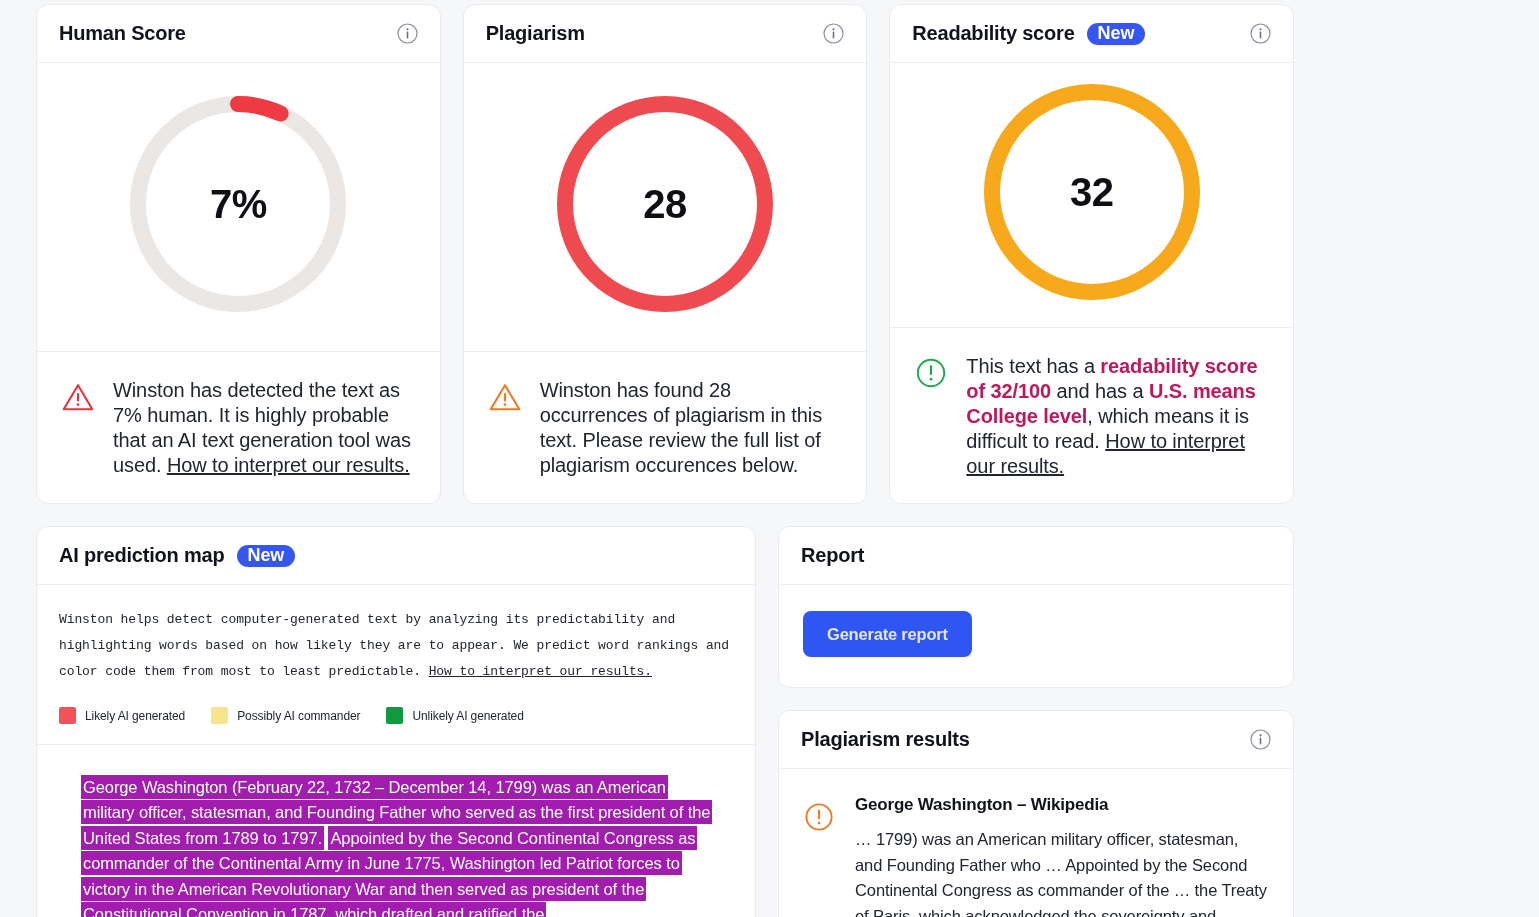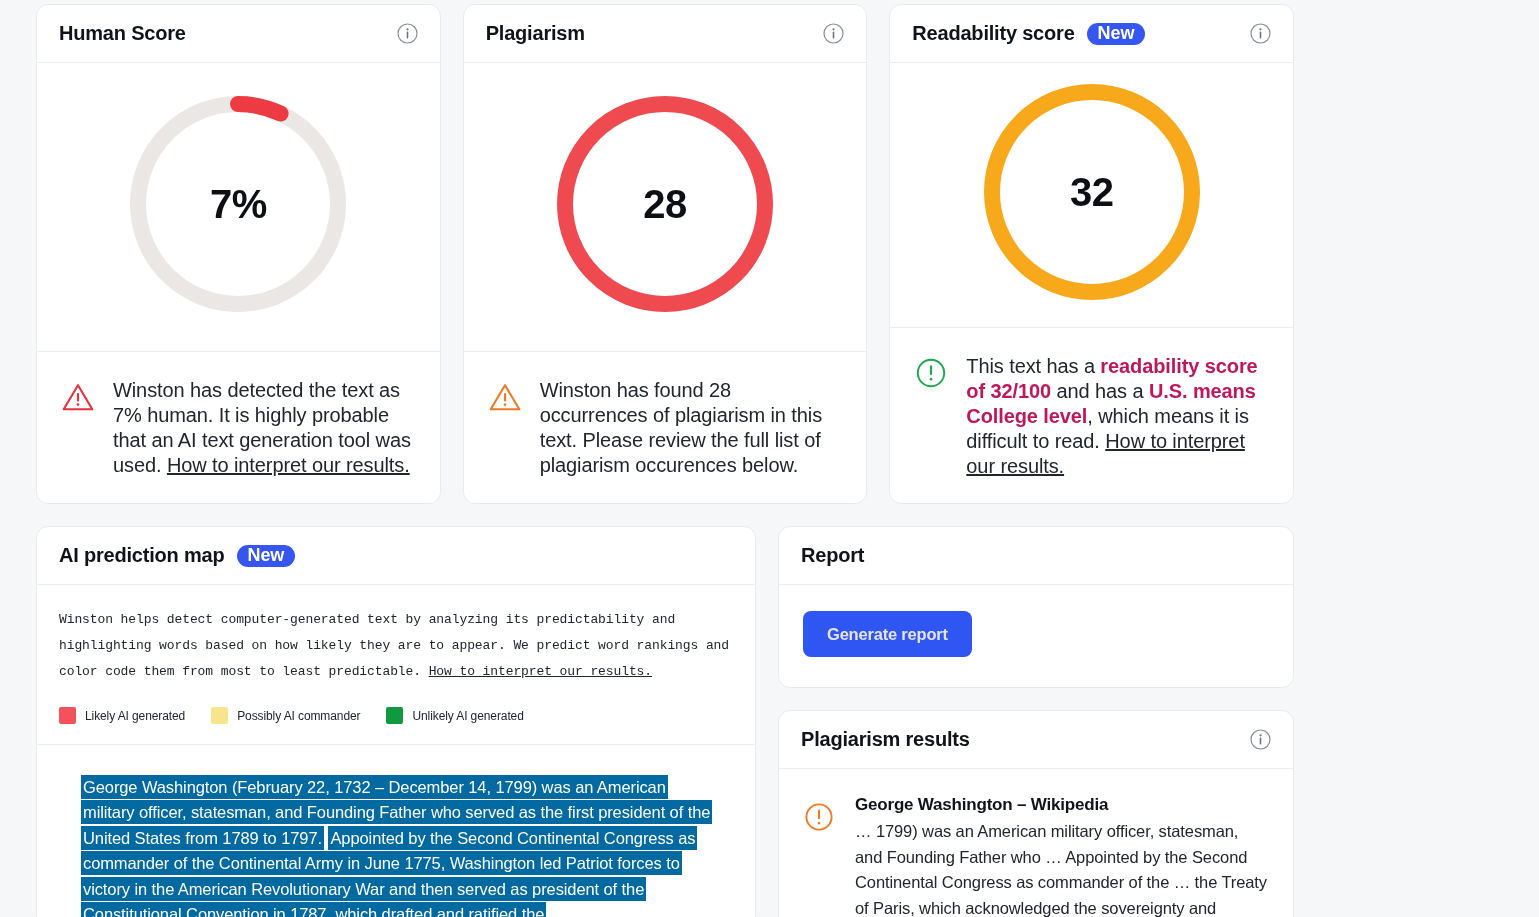--- a/index.html
+++ b/index.html
@@ -139,21 +139,21 @@
   .swatch { width: 17px; height: 17px; border-radius: 2px; }
   .legend-label { font-size: 12px; color: #21262e; letter-spacing: -0.1px; }
 
   .map-text {
     padding: 30px 22px 0 22px;
     font-size: 16.5px;
     line-height: 25.4px;
     letter-spacing: -0.1px;
   }
   .hl { color: #ffffff; padding: 3px 2px; box-decoration-break: clone; -webkit-box-decoration-break: clone; }
-  .hl-red { background: #0369a1; text-align: center; }
+  .hl-red { background: #a21caf; text-align: center; }
 
   .report-body { padding: 26px 24px 30px 24px; }
   .btn-primary {
     display: inline-flex;
     align-items: center;
     justify-content: center;
     height: 46px;
     padding: 0 24px;
     border: none;
     border-radius: 8px;
@@ -166,21 +166,21 @@
     cursor: pointer;
   }
 
   .plag-body { padding: 26px 24px 0 24px; display: flex; gap: 20px; }
   .plag-icon { flex: 0 0 32px; width: 32px; height: 32px; margin-top: 6px; }
   .plag-title {
     font-size: 17px;
     font-weight: bold;
     color: #10131a;
     letter-spacing: -0.2px;
-    margin-bottom: 4px;
+    margin-bottom: 12px;
   }
   .plag-snippet {
     font-size: 16.5px;
     line-height: 25.6px;
     color: #21262e;
     letter-spacing: -0.1px;
   }
 </style>
 </head>
 <body>

